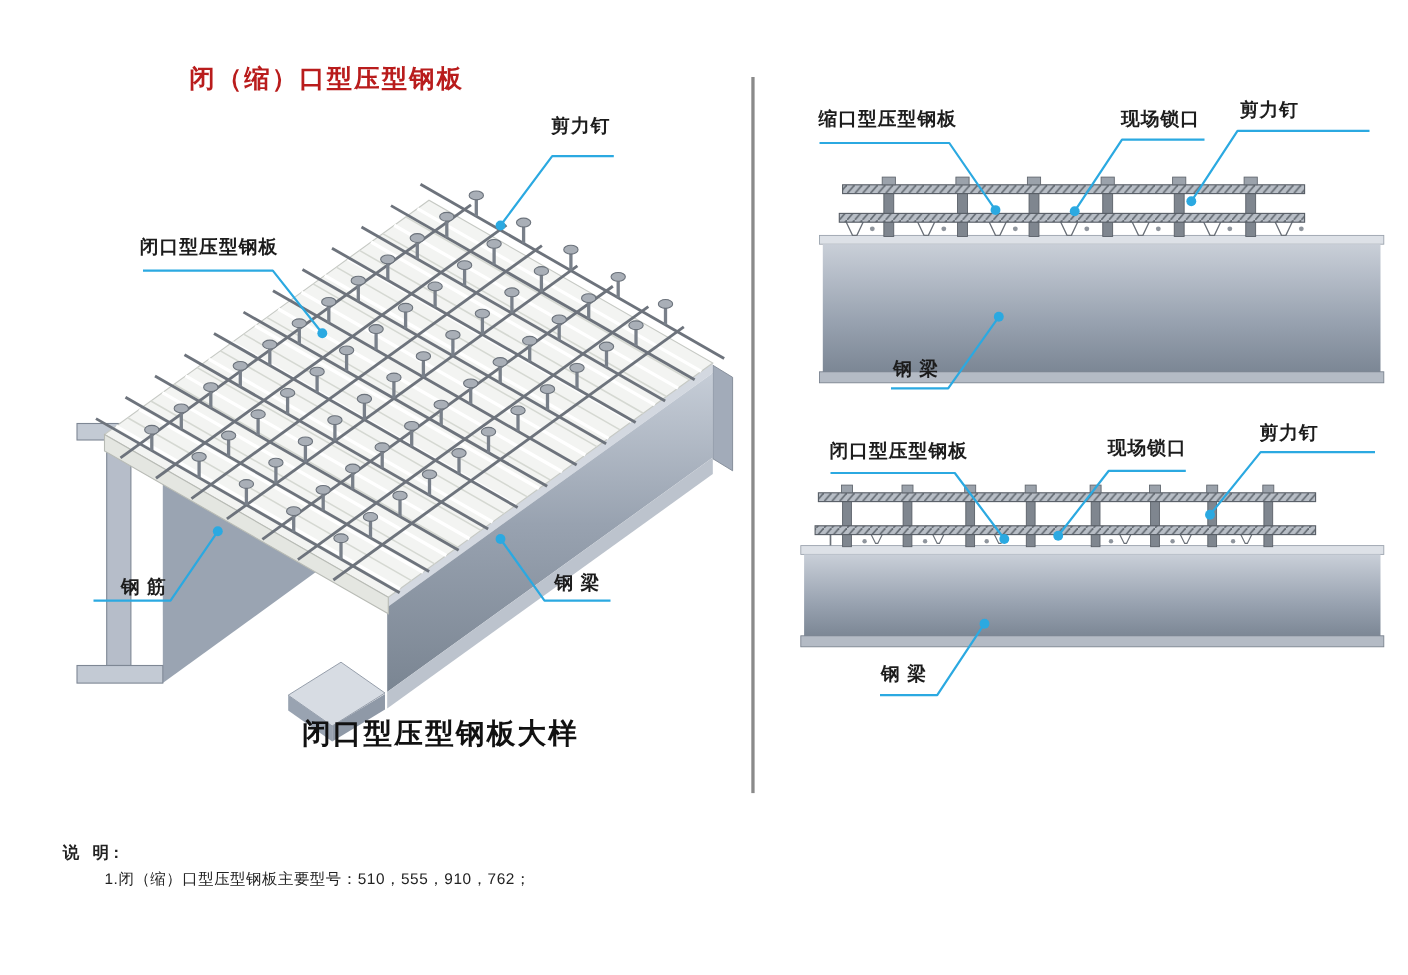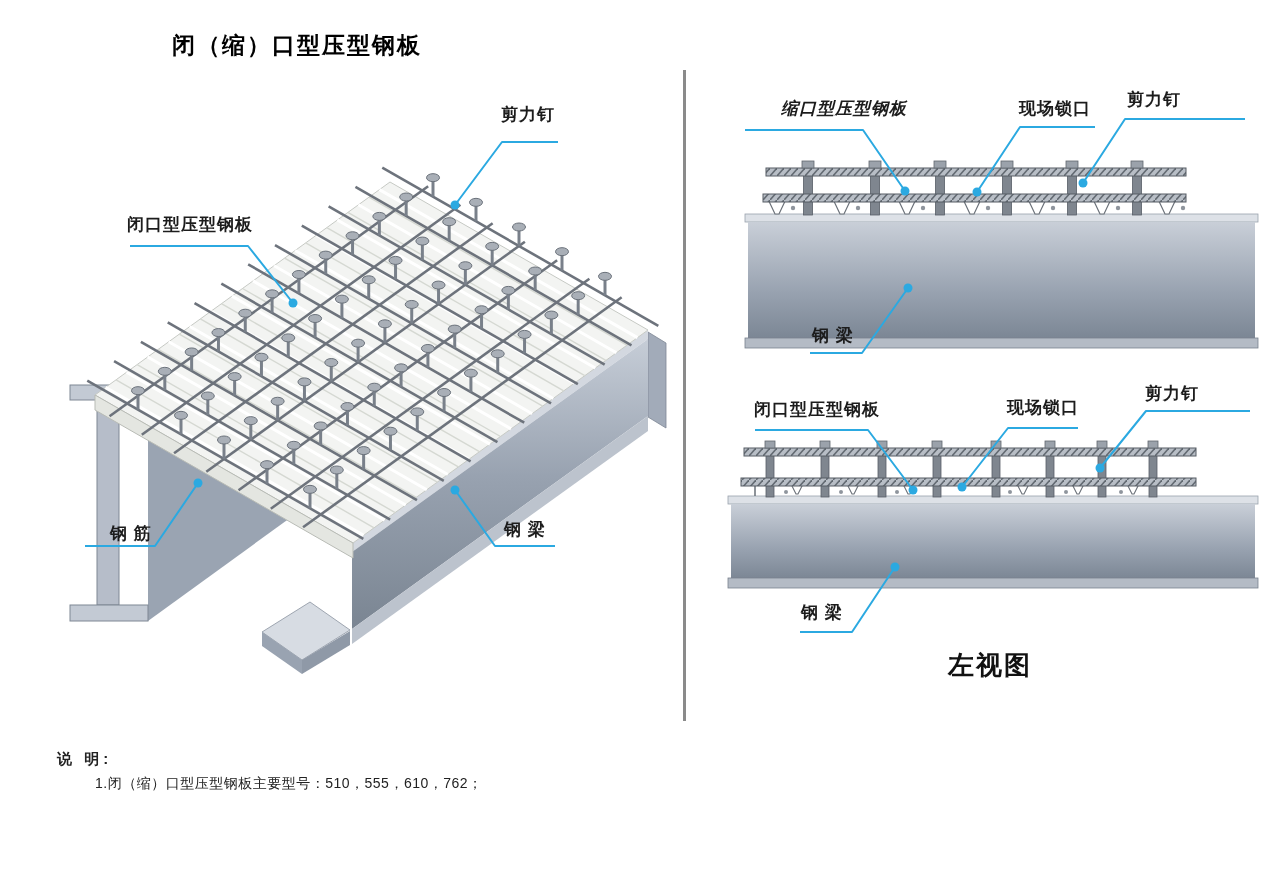--- a/index.html
+++ b/index.html
@@ -3,24 +3,24 @@
 <meta charset="utf-8">
 <style>
   html,body{margin:0;padding:0;background:#ffffff;}
   #stage{position:relative;width:1280px;height:886px;background:#ffffff;overflow:hidden;
          font-family:"Liberation Sans", sans-serif;}
   #diagram-svg{position:absolute;left:0;top:0;}
   .fig-label{position:absolute;font-size:17px;font-weight:bold;color:#1c1c1c;
              letter-spacing:1px;white-space:nowrap;line-height:1.2;}
   .fig-caption{position:absolute;font-family:"Liberation Serif", serif;font-size:26px;
                font-weight:600;color:#111;letter-spacing:2px;text-align:center;white-space:nowrap;}
-  #page-title{position:absolute;left:172px;top:30px;font-family:"Liberation Serif", serif;
-              font-size:23px;font-weight:bold;color:#000000;letter-spacing:2px;}
+  #page-title{position:absolute;left:172px;top:56px;font-family:"Liberation Serif", serif;
+              font-size:23px;font-weight:bold;color:#b91c1c;letter-spacing:2px;}
   #divider{position:absolute;left:683px;top:70px;width:3px;height:651px;background:#8a8a8a;}
-  #notes{position:absolute;left:57px;top:750px;color:#222;}
+  #notes{position:absolute;left:57px;top:766px;color:#222;}
   #notes .notes-heading{font-size:15px;font-weight:bold;letter-spacing:4px;margin:0 0 4px 0;}
   #notes .note-line{font-size:14px;line-height:20px;margin-left:38px;letter-spacing:0.5px;}
 </style>
 </head>
 <body>
 
 <div id="stage">
 
   <svg id="diagram-svg" width="1280" height="886" viewBox="0 0 1280 886">
     <defs>
@@ -370,29 +370,29 @@
   </svg>
 
   <div id="divider"></div>
 
   <div id="page-title">闭（缩）口型压型钢板</div>
 
   <div class="fig-label" style="left:501px;top:105px;">剪力钉</div>
   <div class="fig-label" style="left:127px;top:215px;">闭口型压型钢板</div>
   <div class="fig-label" style="left:110px;top:524px;">钢 筋</div>
   <div class="fig-label" style="left:504px;top:520px;">钢 梁</div>
-
-  <div class="fig-label" style="left:781px;top:99px;font-style:italic;">缩口型压型钢板</div>
+  <div class="fig-caption" style="left:248px;top:649px;width:305px;">闭口型压型钢板大样</div>
+
+  <div class="fig-label" style="left:744px;top:99px;">缩口型压型钢板</div>
   <div class="fig-label" style="left:1019px;top:99px;">现场锁口</div>
   <div class="fig-label" style="left:1127px;top:90px;">剪力钉</div>
   <div class="fig-label" style="left:812px;top:326px;">钢 梁</div>
 
   <div class="fig-label" style="left:754px;top:400px;">闭口型压型钢板</div>
   <div class="fig-label" style="left:1007px;top:398px;">现场锁口</div>
   <div class="fig-label" style="left:1145px;top:384px;">剪力钉</div>
   <div class="fig-label" style="left:801px;top:603px;">钢 梁</div>
-  <div class="fig-caption" style="left:905px;top:648px;width:170px;">左视图</div>
 
   <div id="notes">
     <div class="notes-heading">说 明:</div>
-    <div class="note-line">1.闭（缩）口型压型钢板主要型号：510，555，610，762；</div>
+    <div class="note-line">1.闭（缩）口型压型钢板主要型号：510，555，910，762；</div>
   </div>
 </div>
 
 </body></html>

